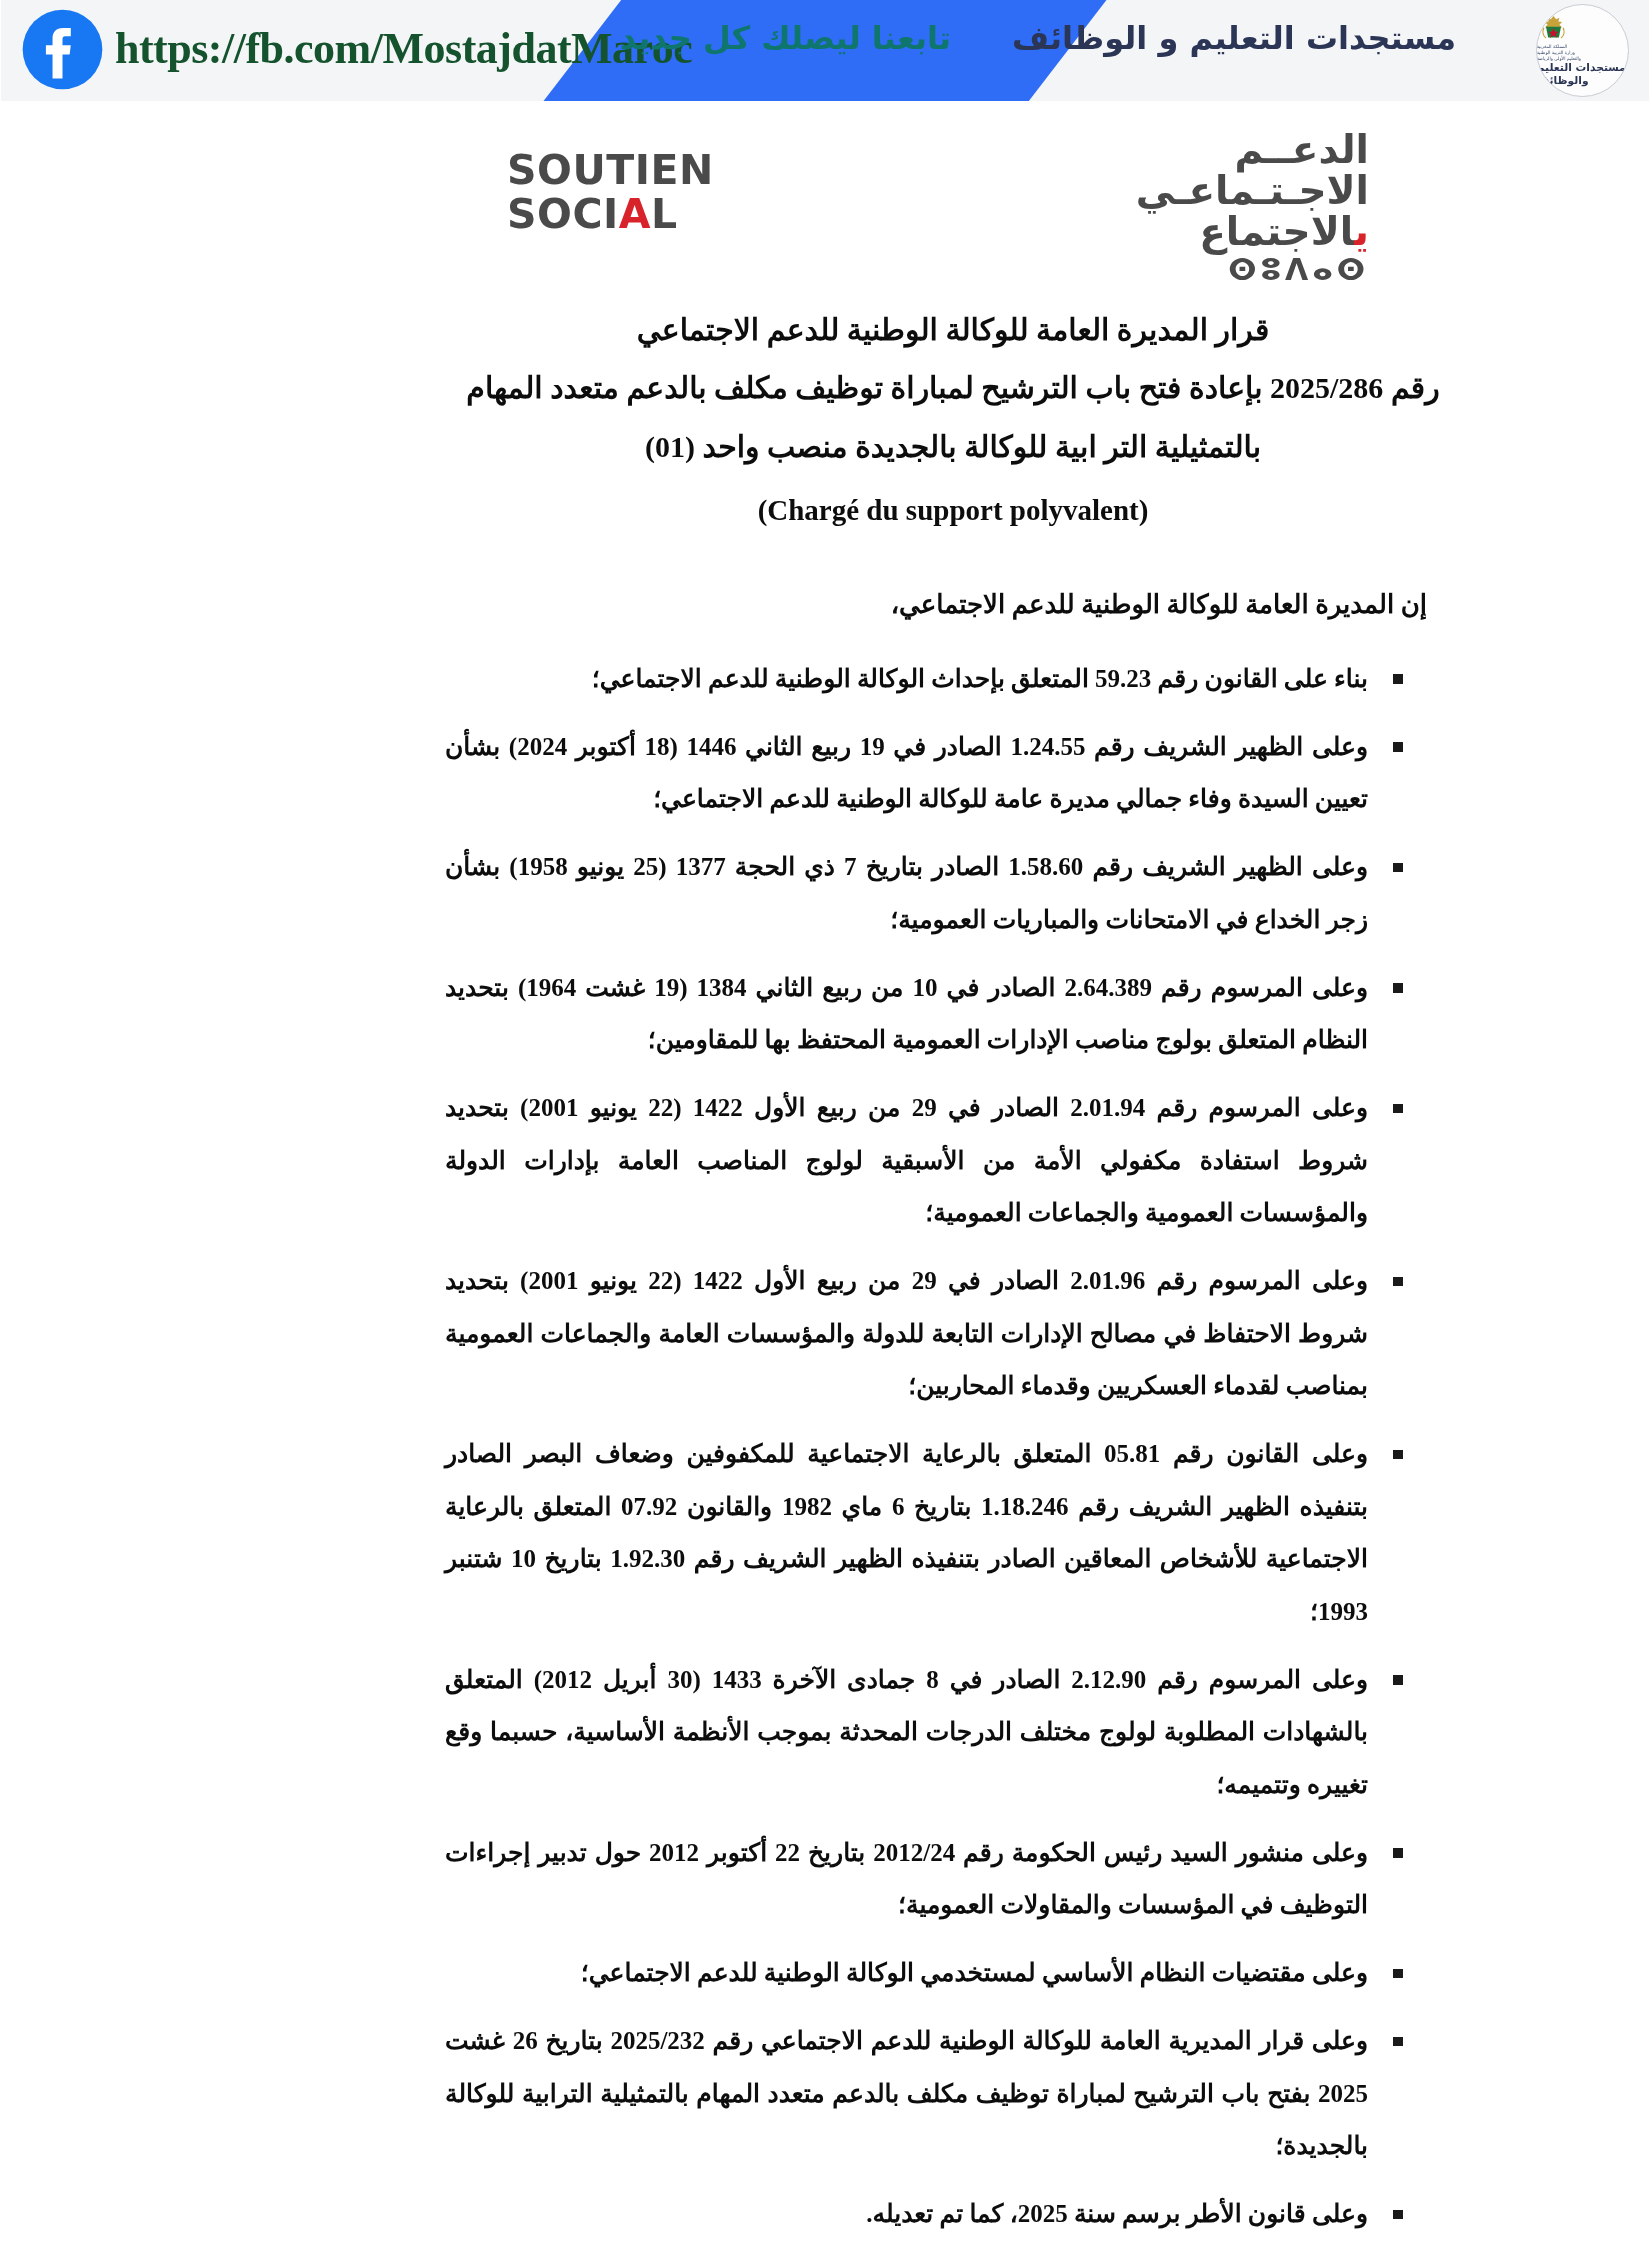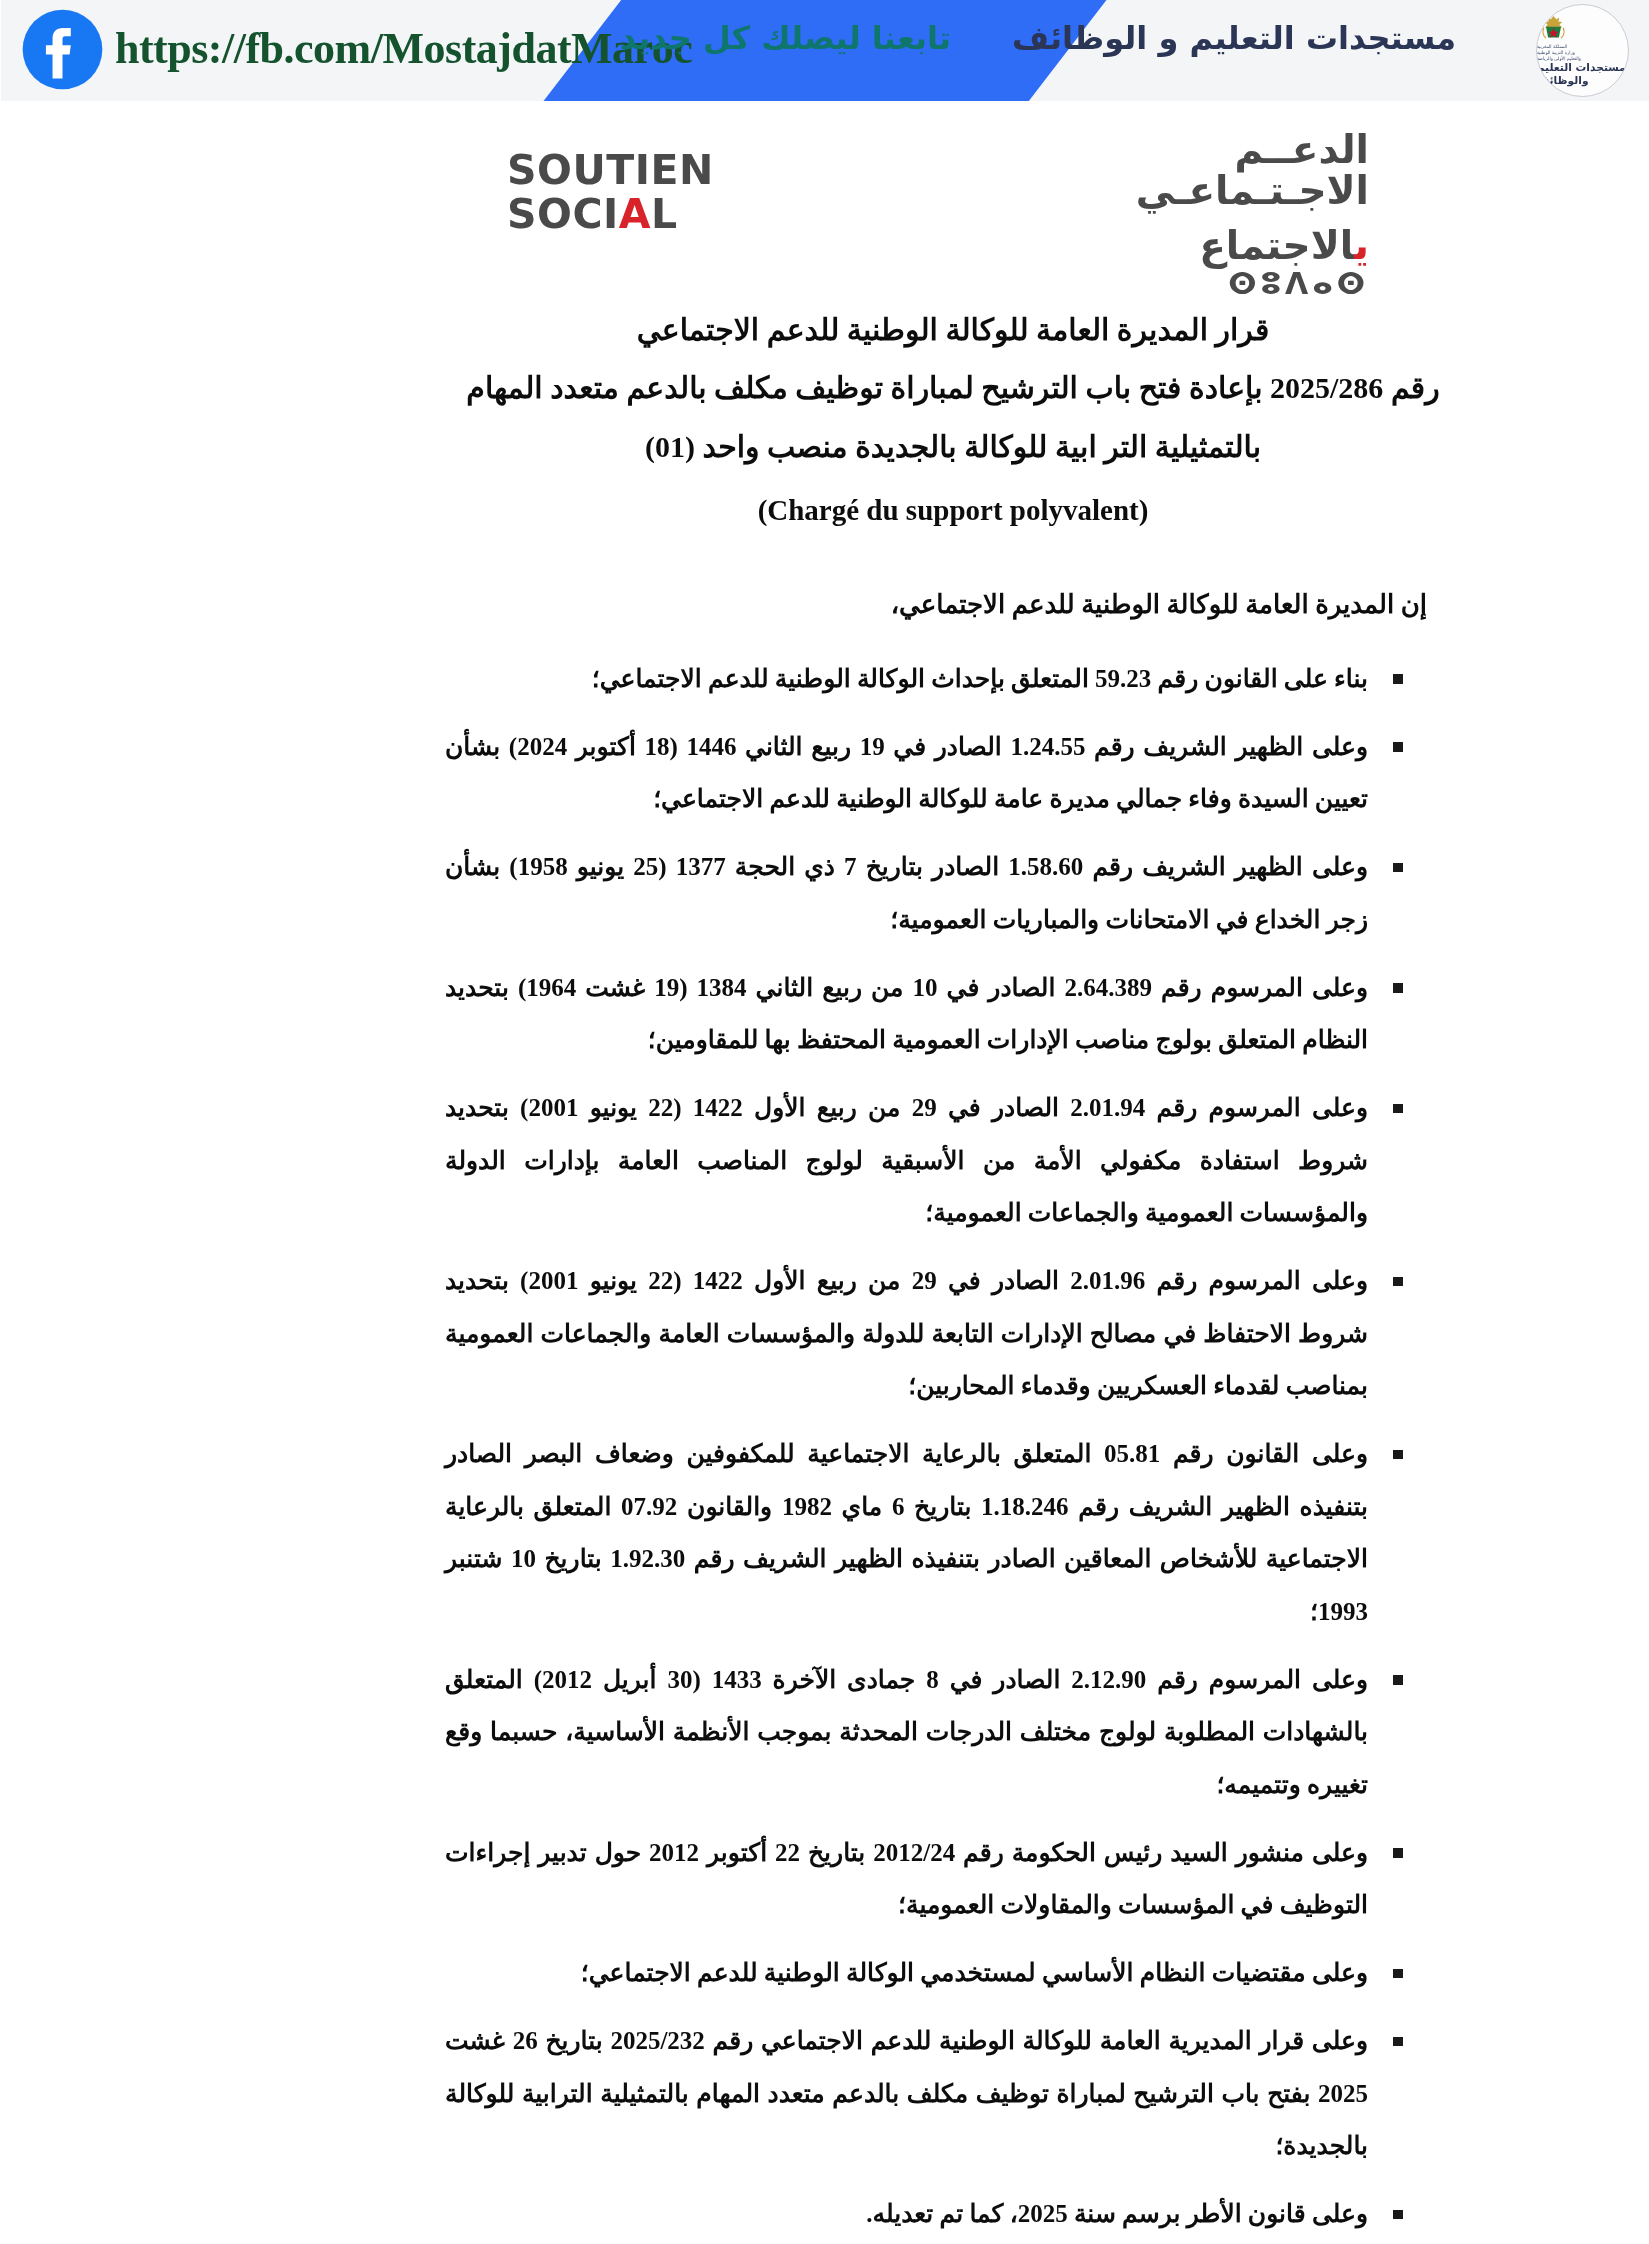--- a/index.html
+++ b/index.html
@@ -150,21 +150,21 @@
     top: 29px;
     direction: rtl;
     text-align: right;
     font-family: "DejaVu Sans", sans-serif;
     font-weight: bold;
     color: #4a4a4a;
     line-height: 1.0;
   }
   .daam-l1 { font-size: 39px; letter-spacing: 1.9px; }
   .daam-l2 { font-size: 39px; letter-spacing: 1.9px; margin-top: 1.9px; }
-  .daam-l3 { font-size: 39px; letter-spacing: 1.9px; margin-top: 16px; }
+  .daam-l3 { font-size: 39px; letter-spacing: 1.9px; margin-top: 2px; }
   .daam-l3 .red { color: #d8232a; }
   .daam-tifinagh {
     font-size: 30px;
     letter-spacing: 3.9px;
     margin-top: 3.9px;
     color: #4a4a4a;
     font-family: "DejaVu Sans", sans-serif;
   }
 
   .title-block {

